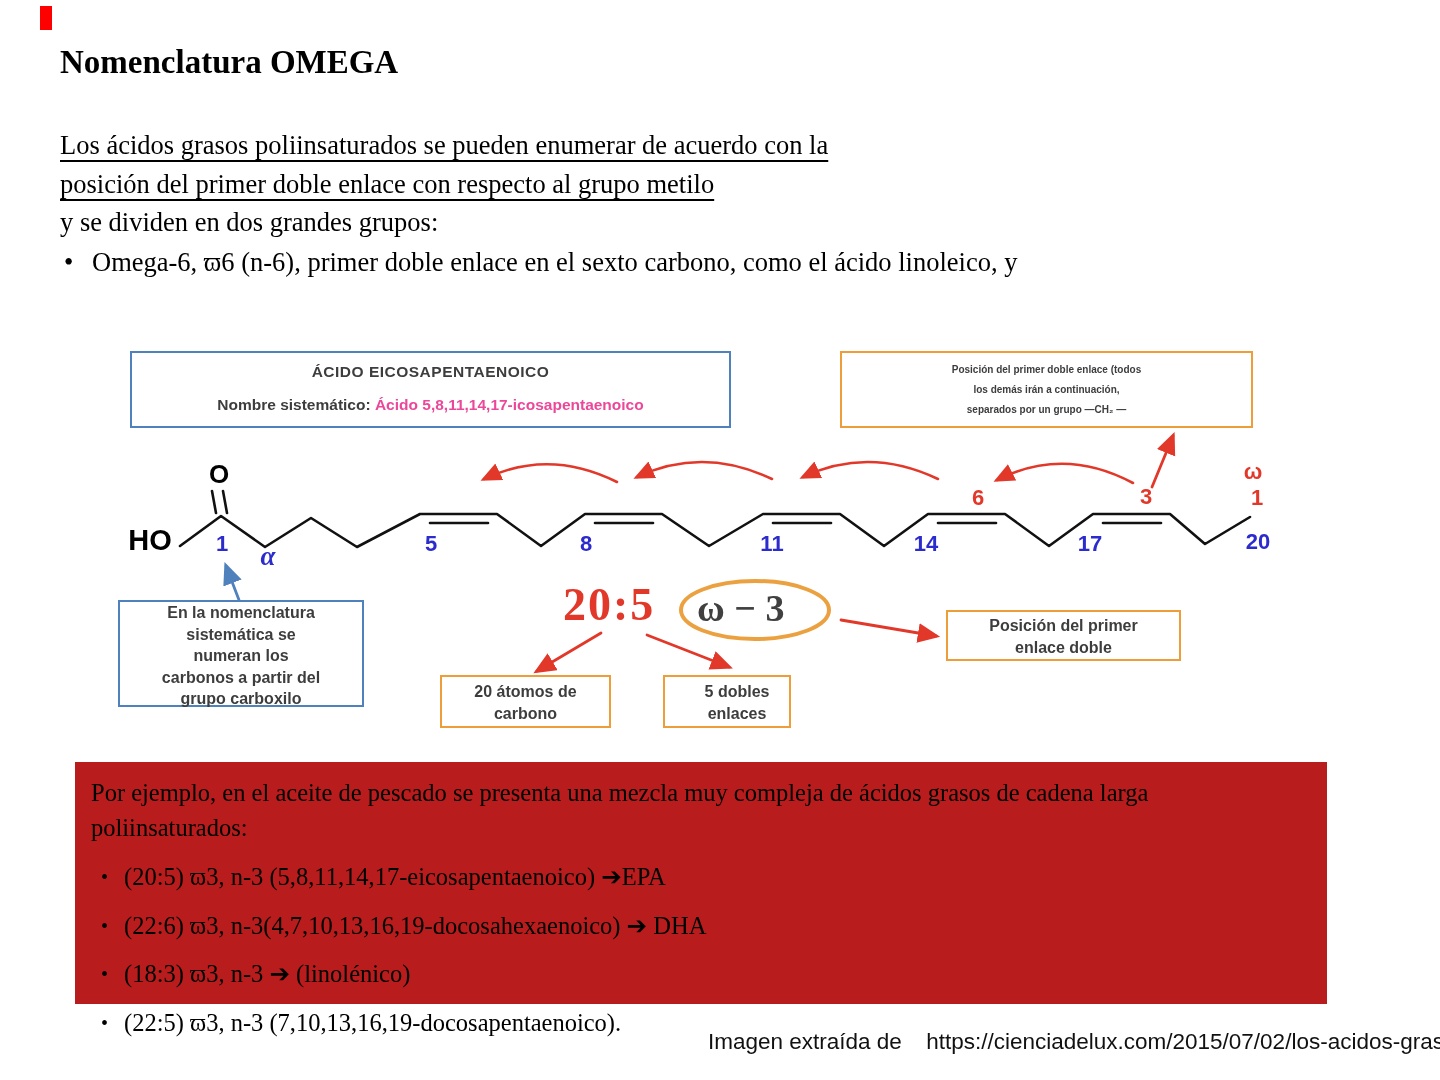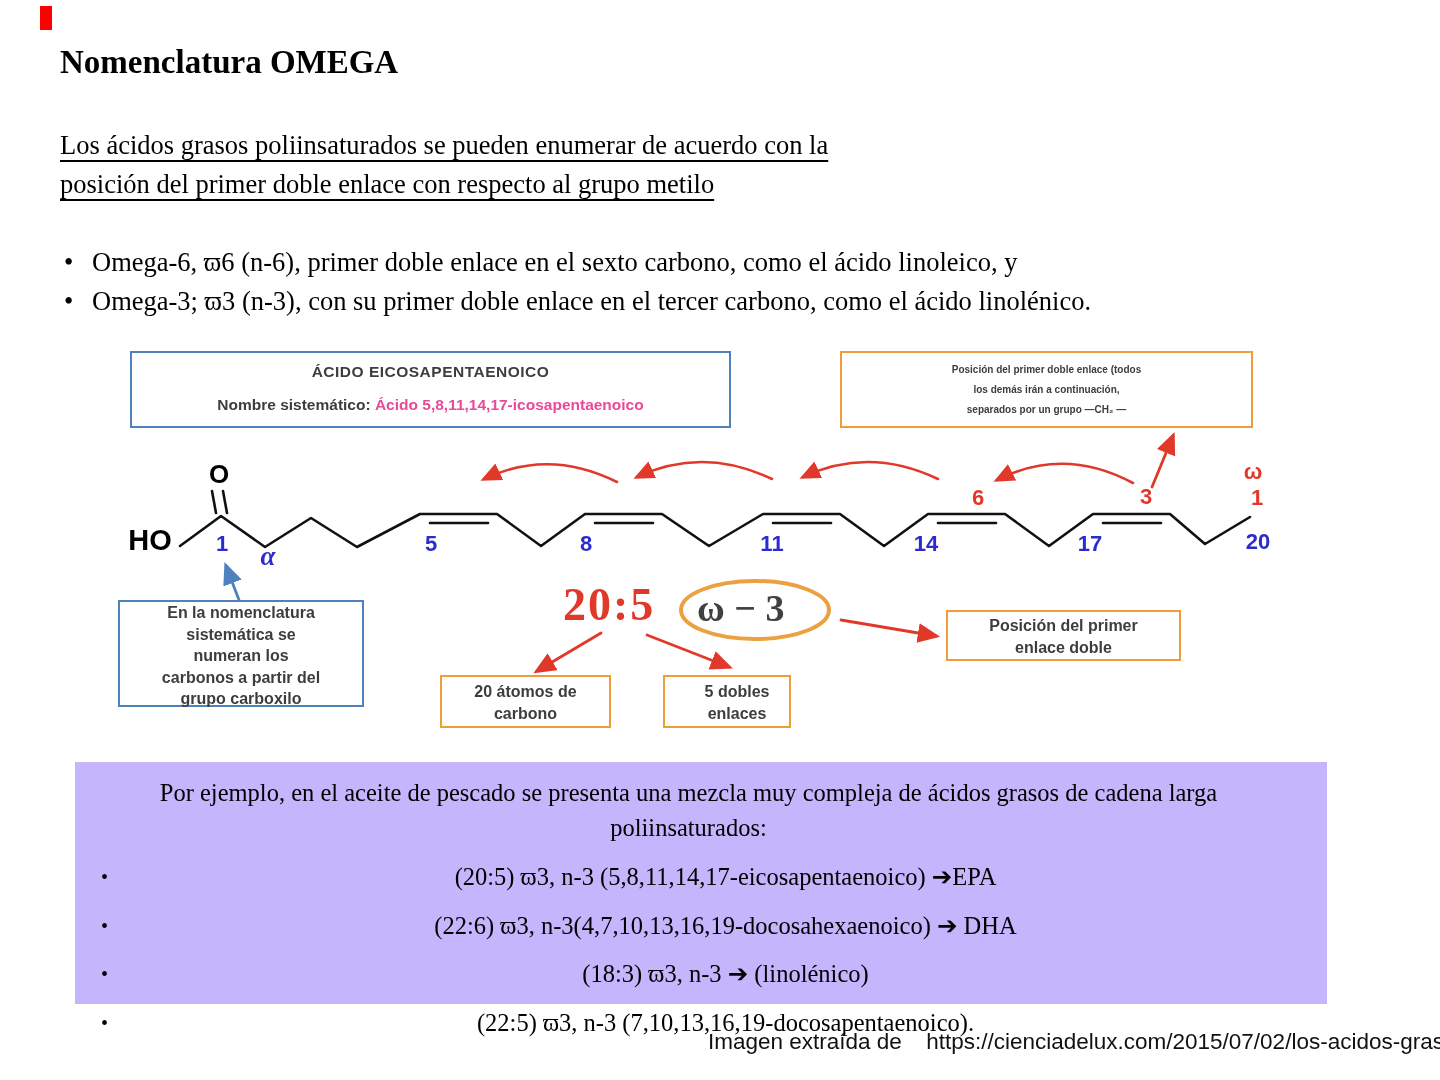--- a/index.html
+++ b/index.html
@@ -43,21 +43,21 @@
   .alpha{font-family:"Liberation Serif","DejaVu Sans",serif;font-style:italic;font-size:27px;}
 
   .f-ratio{position:absolute;left:563px;top:578px;font-size:46px;font-weight:bold;color:#e2382a;
            font-family:"Liberation Serif",serif;letter-spacing:2px;}
   .f-omega{position:absolute;left:697px;top:586px;font-size:38px;font-weight:bold;color:#404040;
            font-family:"Liberation Serif","DejaVu Sans",serif;}
 
   .art{position:absolute;left:0;top:0;pointer-events:none;}
 
   
-  .ybox{position:absolute;left:75px;top:762px;width:1252px;height:242px;background:#c4b5fd;box-sizing:border-box;text-align:center;}
+  .ybox{position:absolute;left:75px;top:762px;width:1252px;height:242px;background:#b91c1c;box-sizing:border-box;}
   .yintro{margin:13px 20px 0 16px;font-size:24.5px;line-height:35px;max-width:1195px;}
   .ylist{margin:16px 0 0 16px;font-size:24.5px;line-height:32.5px;}
   .ylist .item{position:relative;padding-left:33px;margin-top:16px;}
   .ylist .item::before{content:"•";position:absolute;left:10px;top:0px;font-size:20px;}
 
   .footer{position:absolute;left:708px;top:1029px;font-family:"Liberation Sans",sans-serif;
           font-size:22.5px;color:#111;white-space:nowrap;}
   .footer .url{margin-left:18px;}
 </style>
 </head>
@@ -65,25 +65,25 @@
 
 <div class="page">
 
   <div class="red-marker"></div>
 
   <h1 class="title">Nomenclatura OMEGA</h1>
 
   <div class="intro">
     <div class="u">Los ácidos grasos poliinsaturados se pueden enumerar de acuerdo con la</div>
     <div class="u">posición del primer doble enlace con respecto al grupo metilo</div>
+    <div>y se dividen en dos grandes grupos:</div>
   </div>
 
   <div class="mainlist">
     <div class="item">Omega-6, ϖ6 (n-6), primer doble enlace en el sexto carbono, como el ácido linoleico, y</div>
-    <div class="item">Omega-3; ϖ3 (n-3), con su primer doble enlace en el tercer carbono, como el ácido linolénico.</div>
   </div>
 
   <svg class="art" width="1440" height="1080" viewBox="0 0 1440 1080">
     <defs>
       <marker id="ar" markerWidth="9" markerHeight="8" refX="6.5" refY="3.5" orient="auto">
         <path d="M0,0 L8,3.5 L0,7 Z" fill="#e2382a"></path>
       </marker>
       <marker id="ab" markerWidth="9" markerHeight="8" refX="6.5" refY="3.5" orient="auto">
         <path d="M0,0 L8,3.5 L0,7 Z" fill="#4f81bd"></path>
       </marker>

